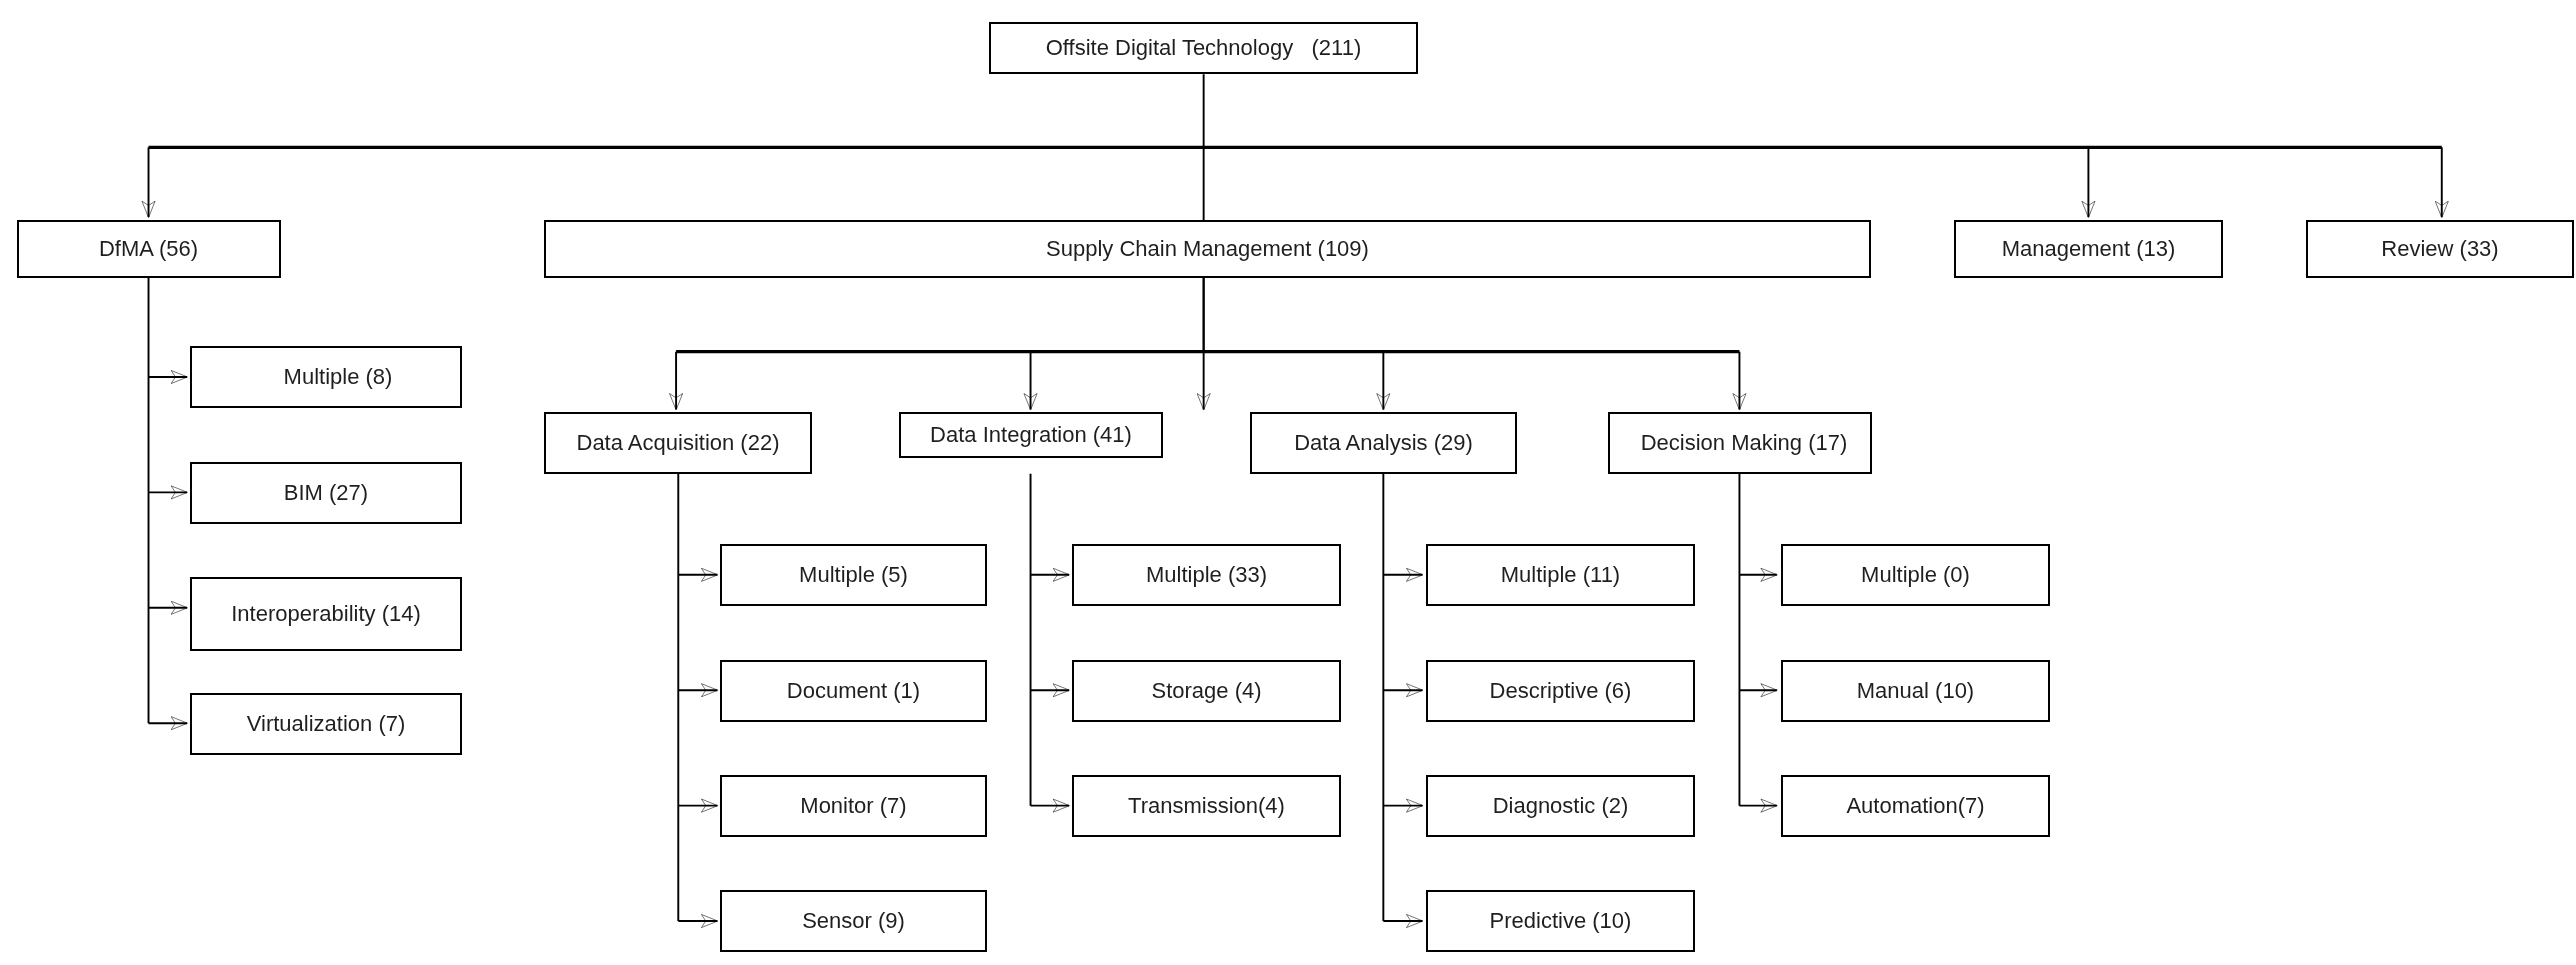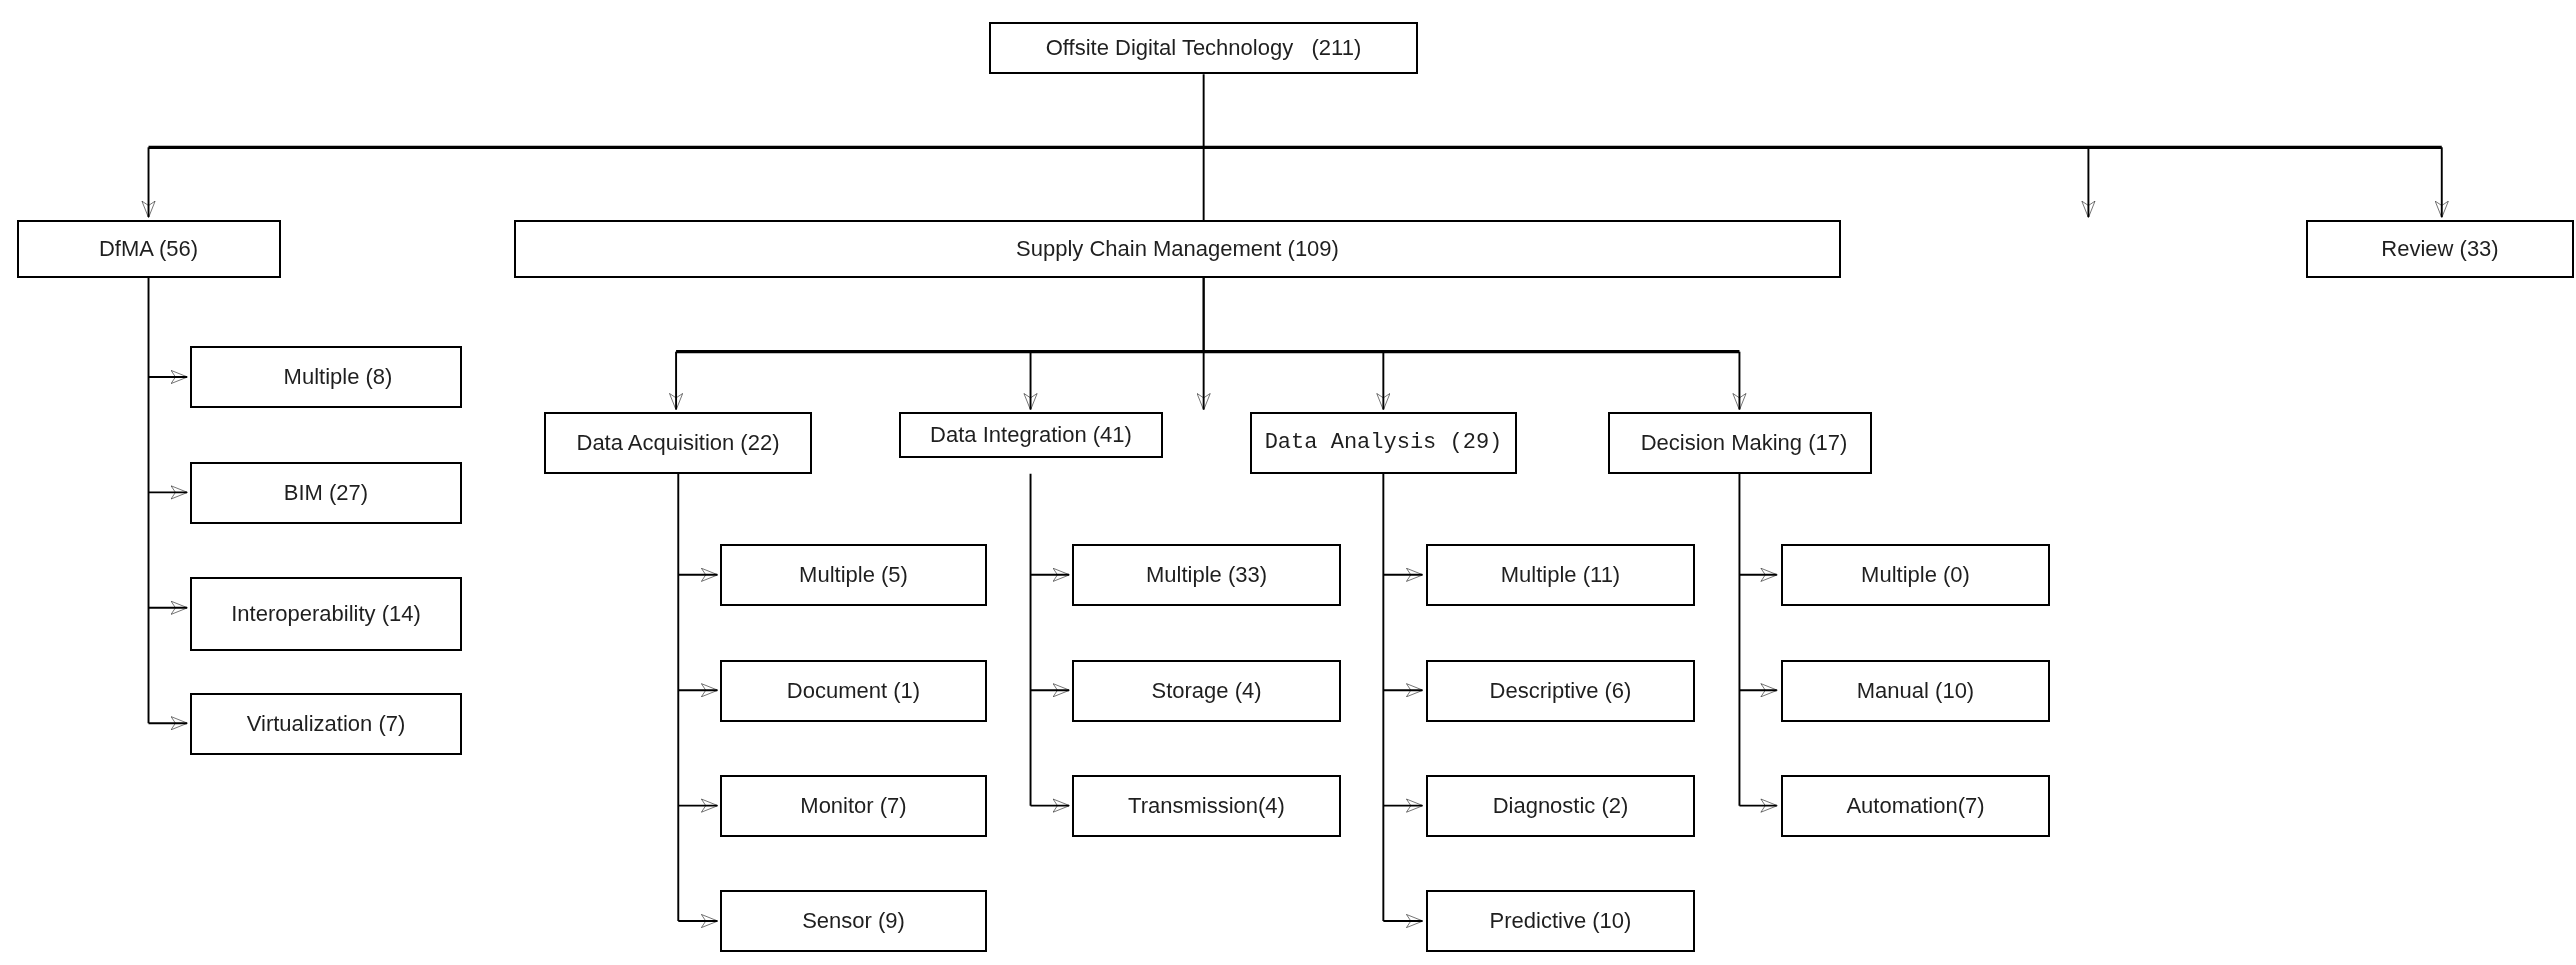--- a/index.html
+++ b/index.html
@@ -75,31 +75,32 @@
 
     <path class="thin" d="M3165,862 L3165,1466"></path>
     <path class="thin" d="M3165,1046 L3233,1046" marker-end="url(#arr)"></path>
     <path class="thin" d="M3165,1256 L3233,1256" marker-end="url(#arr)"></path>
     <path class="thin" d="M3165,1466 L3233,1466" marker-end="url(#arr)"></path>
   </svg>
 
   <div class="node root" style="left:989px;top:22px;width:429px;height:52px;">Offsite Digital Technology   (211)</div>
 
   <div class="node" style="left:16.5px;top:220px;width:264px;height:58px;">DfMA (56)</div>
-  <div class="node" style="left:514px;top:220px;width:1327px;height:58px;">Supply Chain Management (109)</div>
+  <div class="node" style="left:544px;top:220px;width:1327px;height:58px;">Supply Chain Management (109)</div>
+  <div class="node" style="left:1954px;top:220px;width:269px;height:58px;">Management (13)</div>
   <div class="node" style="left:2306px;top:220px;width:268px;height:58px;">Review (33)</div>
 
   <div class="node" style="left:190px;top:346px;width:272px;height:62px;padding-left:24px;">Multiple (8)</div>
   <div class="node" style="left:190px;top:462px;width:272px;height:62px;">BIM (27)</div>
   <div class="node" style="left:190px;top:577px;width:272px;height:74px;">Interoperability (14)</div>
   <div class="node" style="left:190px;top:693px;width:272px;height:62px;">Virtualization (7)</div>
 
   <div class="node" style="left:544px;top:412px;width:268px;height:62px;">Data Acquisition (22)</div>
   <div class="node" style="left:899px;top:412px;width:264px;height:46px;">Data Integration (41)</div>
-  <div class="node" style="left:1250px;top:412px;width:267px;height:62px;font-family:Liberation Mono, monospace;">Data Analysis (29)</div>
+  <div class="node" style="left:1250px;top:412px;width:267px;height:62px;">Data Analysis (29)</div>
   <div class="node" style="left:1608px;top:412px;width:264px;height:62px;padding-left:8px;">Decision Making (17)</div>
 
   <div class="node" style="left:720px;top:544px;width:267px;height:62px;">Multiple (5)</div>
   <div class="node" style="left:720px;top:660px;width:267px;height:62px;">Document (1)</div>
   <div class="node" style="left:720px;top:775px;width:267px;height:62px;">Monitor (7)</div>
   <div class="node" style="left:720px;top:890px;width:267px;height:62px;">Sensor (9)</div>
 
   <div class="node" style="left:1072px;top:544px;width:269px;height:62px;">Multiple (33)</div>
   <div class="node" style="left:1072px;top:660px;width:269px;height:62px;">Storage (4)</div>
   <div class="node" style="left:1072px;top:775px;width:269px;height:62px;">Transmission(4)</div>

